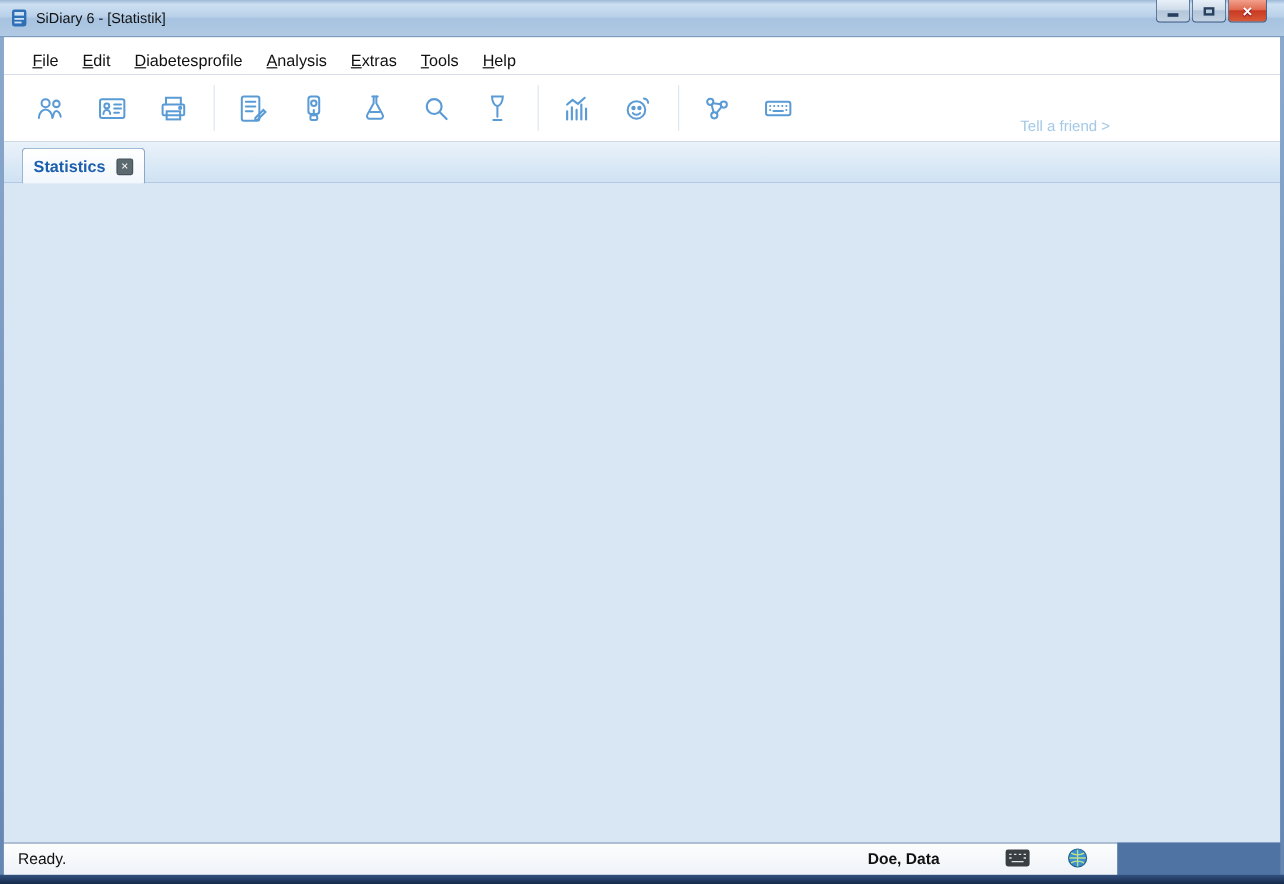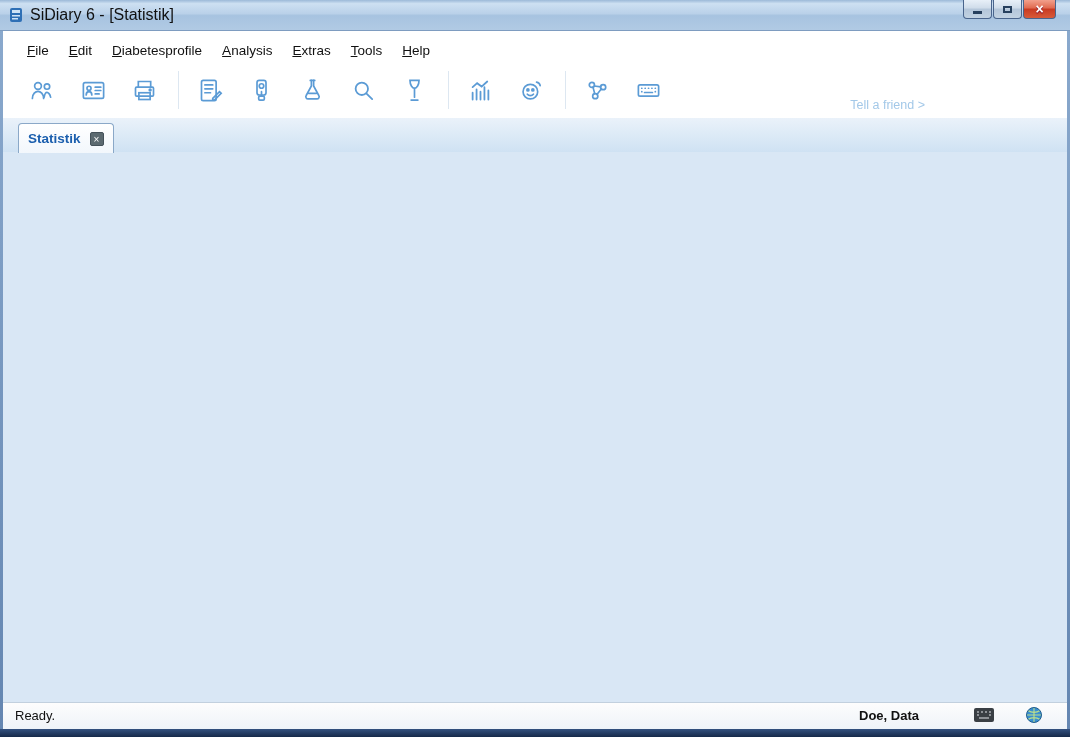--- a/index.html
+++ b/index.html
@@ -5,21 +5,21 @@
   html,body{margin:0;padding:0;}
   body{width:1070px;height:737px;font-family:"Liberation Sans",sans-serif;position:relative;background:#4f74a4;overflow:hidden;}
   .frame{position:absolute;inset:0;}
   .edge{position:absolute;background:linear-gradient(180deg,#8aa9cd,#6486b1);z-index:5;}
   .edge.left{left:0;top:30px;bottom:8px;width:3px;}
   .edge.right{right:0;top:30px;bottom:8px;width:3px;}
   .bottomframe{position:absolute;left:0;right:0;bottom:0;height:8px;background:linear-gradient(#33517f,#152949);z-index:5;}
   
   .titlebar{position:absolute;left:0;top:0;right:0;height:30px;background:linear-gradient(#9cb9d8 0%,#cde0f2 12%,#bad1e9 45%,#a7c3e0 52%,#b1cae4 100%);border-bottom:1px solid #7e9cc0;display:flex;align-items:center;z-index:6;}
   .app-icon{margin:0 6px 0 8px;display:inline-flex;}
-  .title{font-size:16px;color:#111;}
+  .title{font-size:12px;color:#111;}
   .winbtns{position:absolute;right:14px;top:0;display:flex;}
   .wbtn{width:29px;height:19px;border:1px solid #49648c;border-top:none;border-radius:0 0 4px 4px;background:linear-gradient(#e8f0f8,#cfdcea 45%,#b4c6da 50%,#c2d2e2);display:flex;align-items:center;justify-content:center;margin-left:1px;box-sizing:border-box;}
   .wbtn.close{width:33px;background:linear-gradient(#f2a08c,#e06a50 45%,#c83a22 50%,#d85a38);}
   .glyph-min{width:9px;height:3px;background:#27405e;margin-top:7px;}
   .glyph-max{width:9px;height:7px;border:2px solid #27405e;box-sizing:border-box;background:transparent;}
   .glyph-close{color:#fff;font-size:14px;font-weight:bold;line-height:1;text-shadow:0 1px 1px #702;}
   
   .menubar{position:absolute;left:3px;top:30px;width:1064px;height:32px;background:#fff;display:flex;align-items:flex-end;padding-left:14px;box-sizing:border-box;z-index:4;}
   .menu-item{font-size:13.5px;color:#111;padding:4px 10px;cursor:default;}
   
@@ -48,21 +48,21 @@
   .ds-panel{position:absolute;left:755px;top:258px;width:300px;height:190px;}
   .ds-row{position:absolute;display:flex;align-items:center;gap:6px;}
   .cb{width:13px;height:13px;border:1px solid #8a98a8;background:linear-gradient(#fefefe,#edf1f4);display:inline-flex;align-items:center;justify-content:center;font-size:11px;font-weight:bold;color:#1f3f77;box-sizing:border-box;line-height:1;}
   .cblabel{font-size:13px;color:#101010;white-space:nowrap;}
   .ds-row.disabled .cblabel{color:#9aa0a6;}
   .ds-row.disabled .cb{background:#f3f3f3;border-color:#bcc0c4;color:#bbb;}
   .more-btn{position:absolute;width:24px;height:19px;background:linear-gradient(#f6f6f6,#e2e2e2);border:1px solid #97a4b2;border-radius:2px;font-size:11px;line-height:12px;text-align:center;box-sizing:border-box;color:#222;}
   
   .btn{position:absolute;top:657px;height:29px;background:linear-gradient(#f5f5f5,#ececec 45%,#dedede 46%,#d1d1d1);border:1px solid #8a9aac;border-radius:3px;font-size:13px;color:#111;display:flex;align-items:center;justify-content:center;box-sizing:border-box;}
   
-  .statusbar{position:absolute;left:3px;top:702px;width:1064px;height:27px;background:linear-gradient(#fdfdfd,#eef3f8);border-top:1px solid #c2d0de;z-index:4;}
+  .statusbar{position:absolute;left:3px;top:702px;width:928px;height:27px;background:linear-gradient(#fdfdfd,#eef3f8);border-top:1px solid #c2d0de;z-index:4;}
   .status-left{position:absolute;left:12px;top:5px;font-size:13px;color:#111;}
   .status-user{position:absolute;right:148px;top:5px;font-size:13px;font-weight:bold;color:#111;}
   .status-kbd{position:absolute;right:72px;top:4px;}
   .status-globe{position:absolute;right:24px;top:3px;}
 </style>
 </head>
 <body>
 
 <div class="frame">
 
@@ -189,21 +189,21 @@
         <svg width="27" height="27" viewBox="0 0 24 24" fill="none" stroke="#5b9bd5" stroke-width="1.5" stroke-linecap="round">
           <rect x="3" y="7" width="18" height="10" rx="1.5"></rect>
           <path d="M6 10h.1M9 10h.1M12 10h.1M15 10h.1M18 10h.1M6 13h.1M18 13h.1M8.5 13.8h7"></path>
         </svg>
       </span>
     <span class="tellafriend">Tell a friend &gt;</span>
   </div>
 
   <div class="tabbar">
     <div class="tab">
-      <span class="tab-label">Statistik</span>
+      <span class="tab-label">Statistics</span>
       <span class="tabclose">×</span>
     </div>
   </div>
 
   <div class="content"></div>
 
   <span class="sidebar-icon">
     <svg width="52" height="44" viewBox="0 0 52 44" fill="none" stroke="#2e75b6" stroke-width="2.6" stroke-linecap="round">
         <path d="M4 14c5-8 9-9 13-4s8 5 12-1 9-7 13-3" stroke-width="2.2"></path>
         <path d="M6 42V26M13 42V23M20 42V27M27 42V21M34 42V25M41 42V19M48 42V23"></path>

